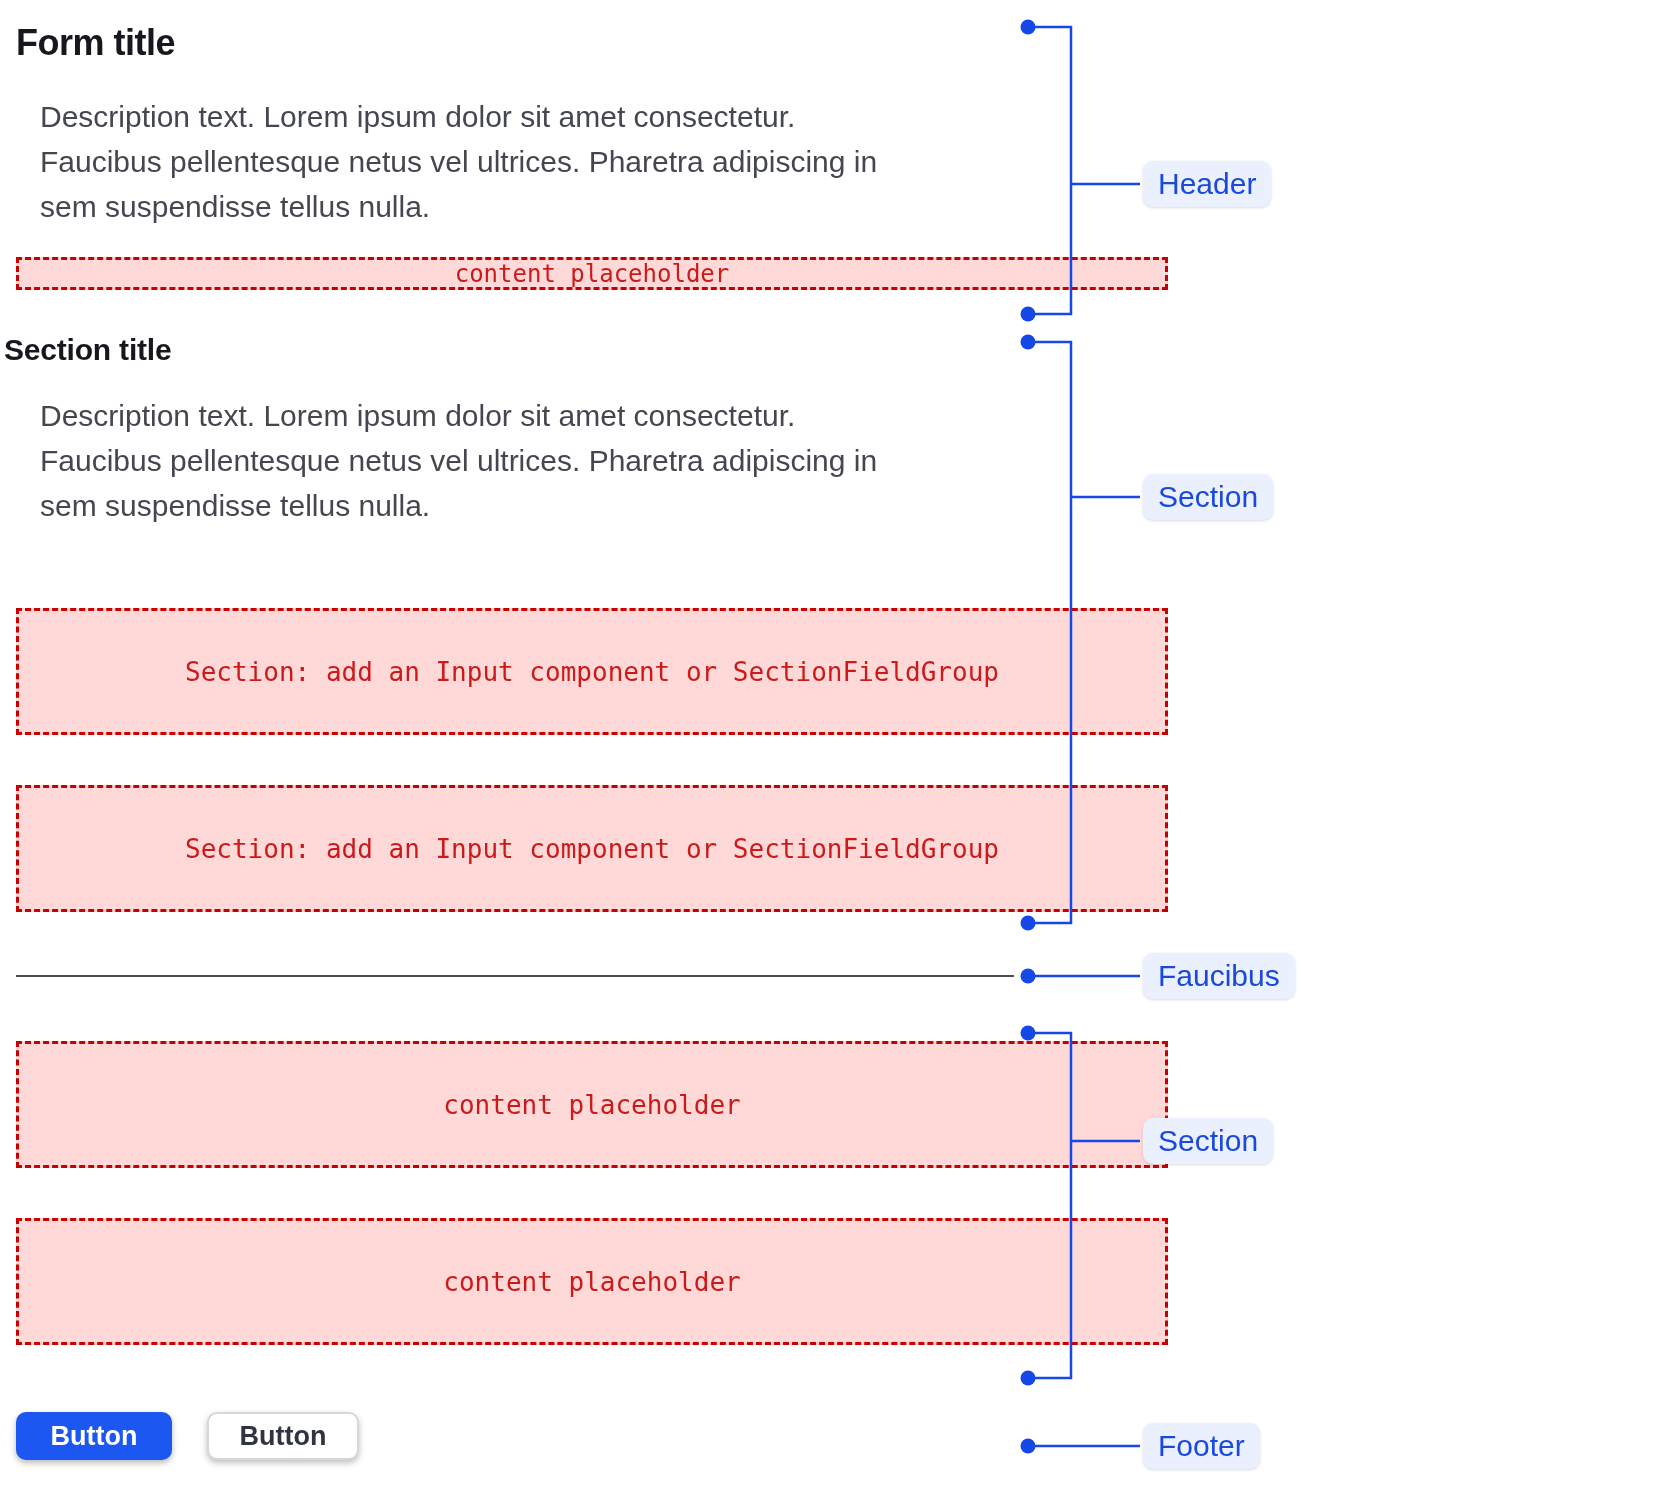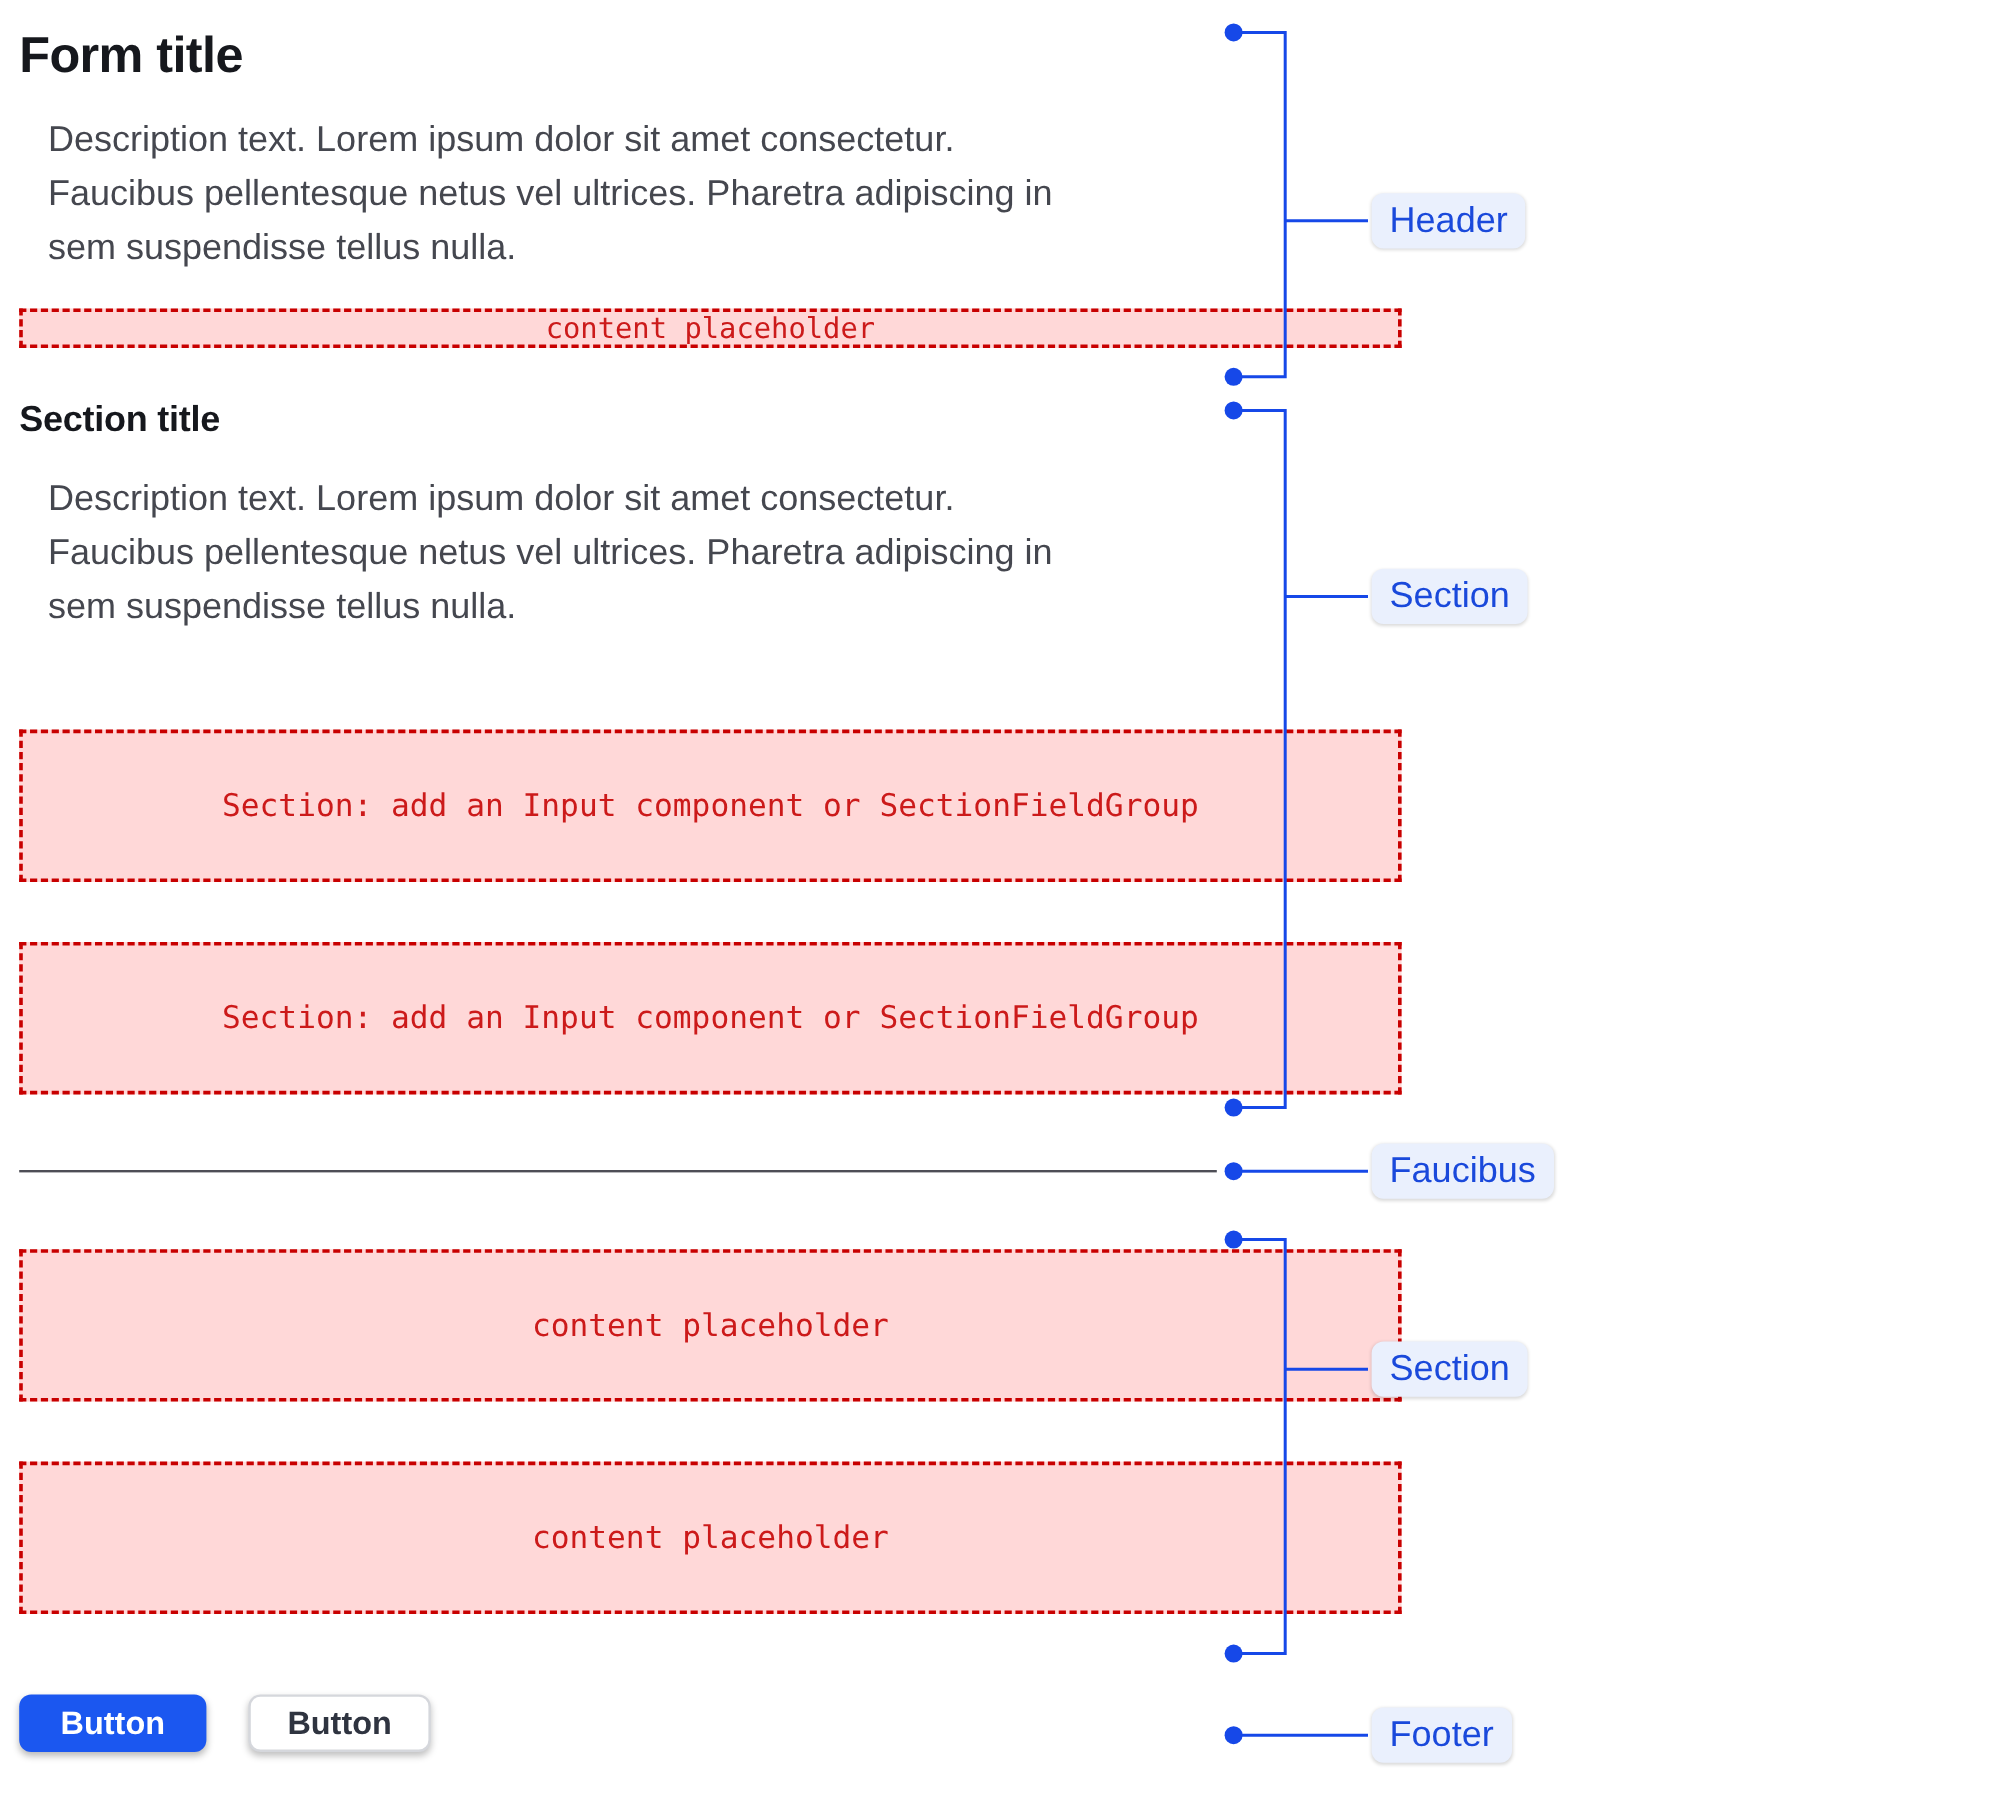--- a/index.html
+++ b/index.html
@@ -9,25 +9,25 @@
     width: 1672px; height: 1498px;
     position: relative;
     overflow: hidden;
     color: var(--title-text, #16181d);
   }
   .abs { position: absolute; }
 
   
   .form-title {
     left: 16px; top: 22px;
-    font-size: 42px; font-weight: 700; letter-spacing: -0.5px;
+    font-size: 36px; font-weight: 700; letter-spacing: -0.5px;
     color: var(--title-text, #16181d);
   }
   .section-title {
-    left: 16px; top: 333px;
+    left: 4px; top: 333px;
     font-size: 30px; font-weight: 700; letter-spacing: -0.2px;
     color: var(--title-text, #16181d);
   }
   .description {
     left: 16px;
     font-size: 30px; line-height: 45px; font-weight: 400;
     color: var(--body-text, #45474f);
     white-space: nowrap;
     margin-left: 24px;
   }

